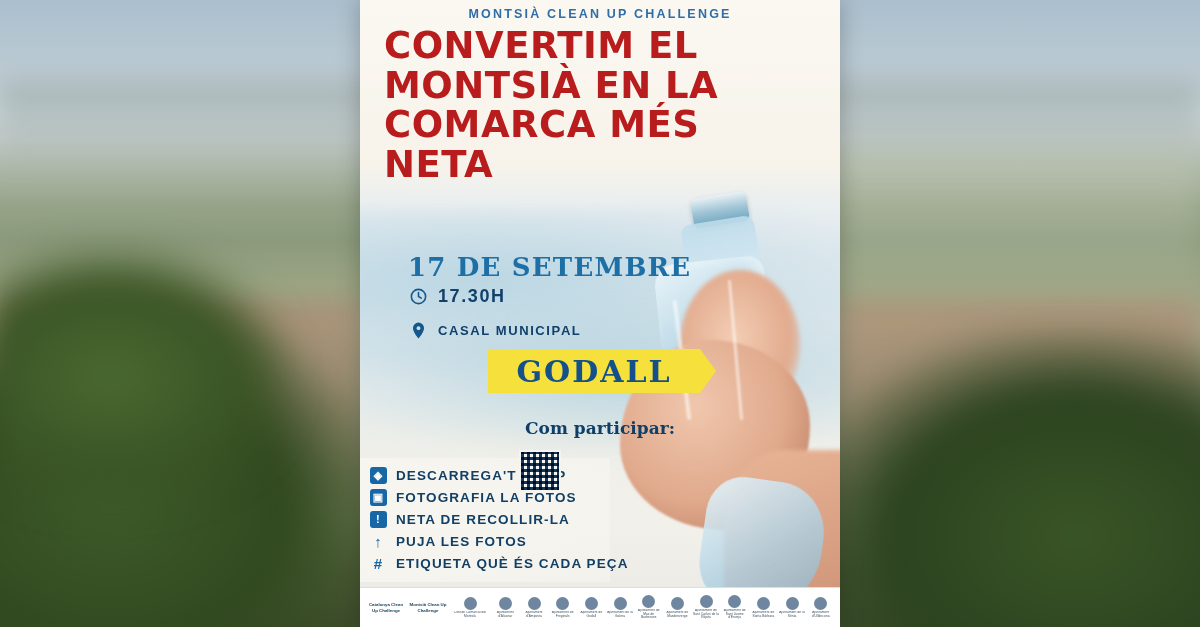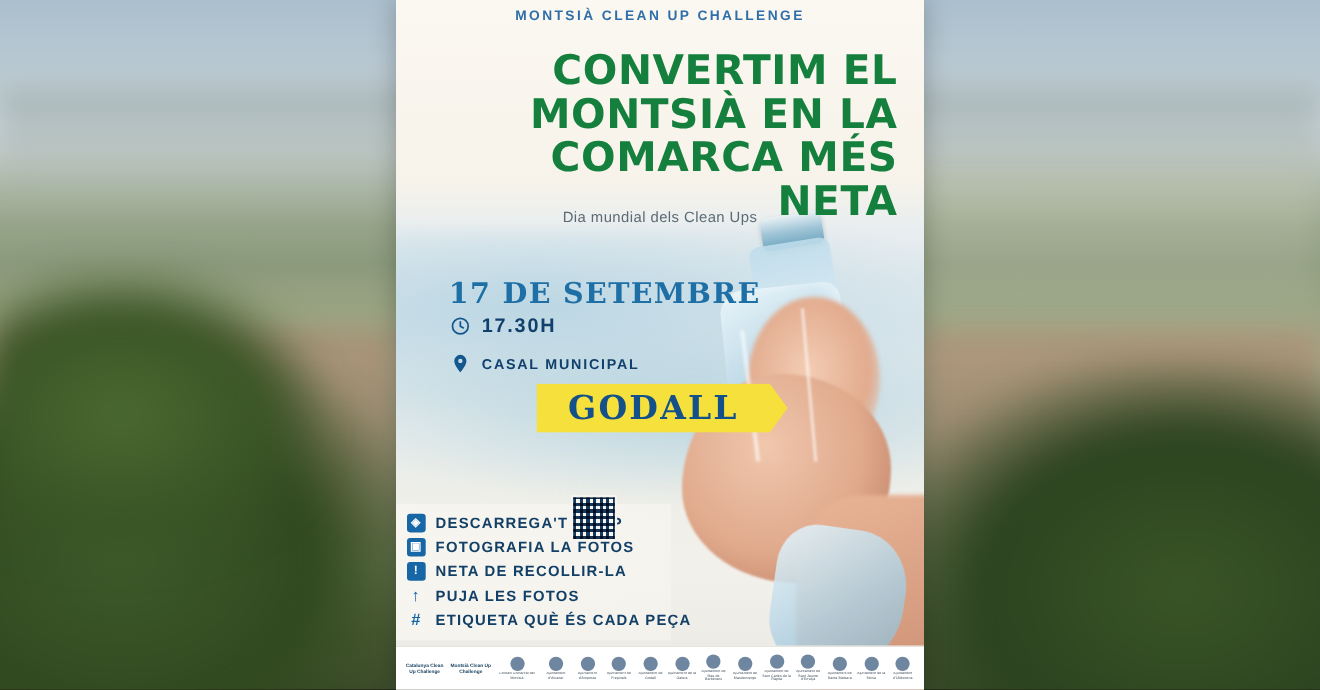--- a/index.html
+++ b/index.html
@@ -168,30 +168,30 @@
     top: 7px;
     left: 0; right: 0;
     text-align: center;
     font-size: 12.5px;
     letter-spacing: 2.2px;
     color: #2f6ea8;
     font-weight: 700;
   }
   .headline {
     position: absolute;
-    top: 44px;
+    top: 26px;
     left: 24px;
     right: 24px;
-    text-align: right;
+    text-align: left;
     font-family: "DejaVu Sans", sans-serif;
     font-weight: 700;
     font-size: 37px;
     line-height: 1.07;
     letter-spacing: 0.5px;
-    color: #15803d;
+    color: #b91c1c;
     text-transform: uppercase;
     z-index: 6;
   }
   .subhead {
     position: absolute;
     top: 190px;
     left: 0; right: 0;
     text-align: center;
     font-size: 13.5px;
     color: #5b6b75;
@@ -495,21 +495,20 @@
       <div class="skin2"></div>
       <div class="skin"></div>
       <div class="arm"></div>
       <div class="bottle-crush"></div>
       <div class="crease" style="left:96px; top:150px; width:4px; height:120px; transform:rotate(-7deg);"></div>
       <div class="crease" style="left:150px; top:130px; width:3px; height:140px; transform:rotate(-5deg);"></div>
     </div>
 
     <div class="kicker">MONTSIÀ CLEAN UP CHALLENGE</div>
     <div class="headline">CONVERTIM EL MONTSIÀ EN LA COMARCA MÉS NETA</div>
-    <div class="subhead">Dia mundial dels Clean Ups</div>
 
     <div class="date">17 DE SETEMBRE</div>
 
     <div class="info-row row-time">
       <span class="info-icon">
         <svg viewBox="0 0 24 24" width="19" height="19" fill="none" stroke="currentColor" stroke-width="2">
           <circle cx="12" cy="12" r="9"></circle>
           <path d="M12 7v5l3.5 2" stroke-linecap="round"></path>
         </svg>
       </span>
@@ -521,20 +520,21 @@
         <svg viewBox="0 0 24 24" width="19" height="19" fill="currentColor">
           <path d="M12 2a7 7 0 0 0-7 7c0 5.2 7 13 7 13s7-7.8 7-13a7 7 0 0 0-7-7zm0 9.5A2.5 2.5 0 1 1 12 6.5a2.5 2.5 0 0 1 0 5z"></path>
         </svg>
       </span>
       <span>CASAL MUNICIPAL</span>
     </div>
 
     <div class="highlight"></div>
     <div class="godall">GODALL</div>
 
+    <div class="how-title">Com participar:</div>
 
     <div class="steps">
       <div class="step">
         <span class="step-icon">◈</span>
         <span>DESCARREGA'T L'APP</span>
       </div>
       <div class="step">
         <span class="step-icon">▣</span>
         <span>FOTOGRAFIA LA FOTOS</span>
       </div>

